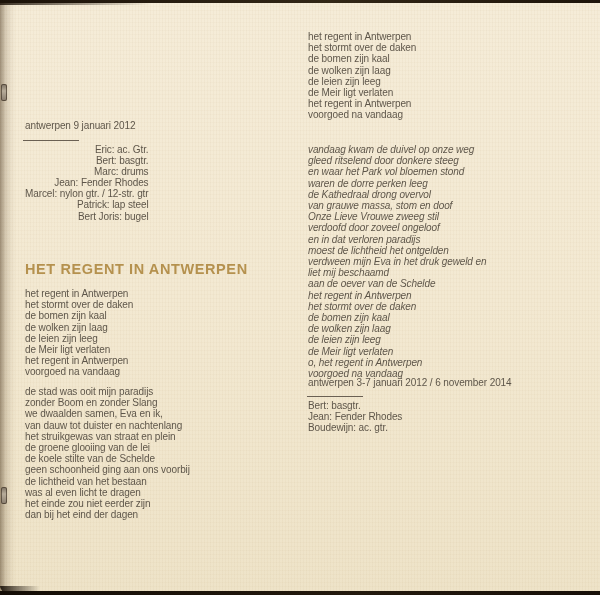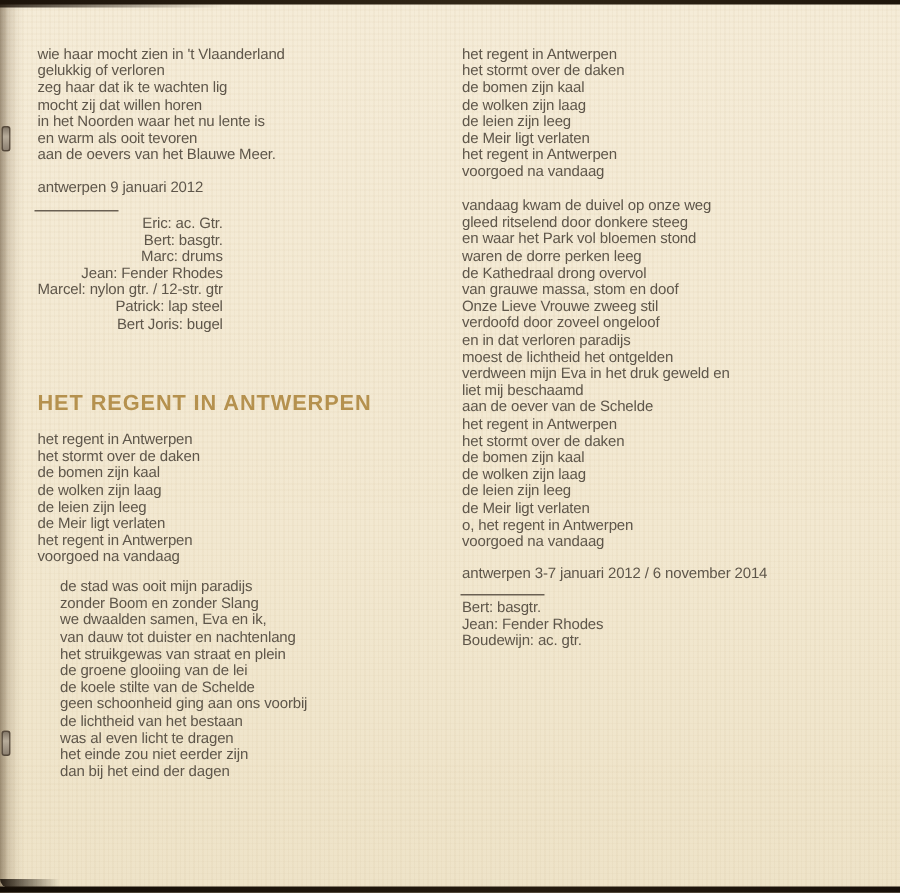--- a/index.html
+++ b/index.html
@@ -72,48 +72,41 @@
     background: #6a6053;
   }
 
   
   .pos-lv0  { left: 25px; top: 31px;  }
   .pos-ld   { left: 25px; top: 120px; }
   .pos-ldiv { left: 23px; top: 140px; }
   .pos-lc   { left: 25px; top: 144px; text-align: right; }
   .pos-lt   { left: 25px; top: 261px; }
   .pos-lv1  { left: 25px; top: 288px; }
-  .pos-lv2  { left: 40px; top: 386px; }
+  .pos-lv2  { left: 25px; top: 386px; }
 
   
   .pos-rv1  { left: 308px; top: 31px;  }
-  .pos-rv2  { left: 308px; top: 132px; }
+  .pos-rv2  { left: 308px; top: 144px; font-style: italic; }
   .pos-rd   { left: 308px; top: 377px; text-align: right; }
   .pos-rdiv { left: 307px; top: 396px; }
   .pos-rc   { left: 308px; top: 400px; }
 </style>
 </head>
 <body>
 
 <div class="page">
   <div class="spine-shadow"></div>
   <div class="staple staple-top"></div>
   <div class="staple staple-bottom"></div>
   <div class="edge-top"></div>
   <div class="edge-top-corner"></div>
   <div class="edge-bottom"></div>
   <div class="edge-bottom-corner"></div>
 
-  <div class="txt pos-lv0">wie haar mocht zien in 't Vlaanderland
-gelukkig of verloren
-zeg haar dat ik te wachten lig
-mocht zij dat willen horen
-in het Noorden waar het nu lente is
-en warm als ooit tevoren
-aan de oevers van het Blauwe Meer.</div>
 
   <div class="txt italic pos-ld">antwerpen 9 januari 2012</div>
 
   <div class="divider pos-ldiv"></div>
 
   <div class="txt italic credits pos-lc">Eric: ac. Gtr.
 Bert: basgtr.
 Marc: drums
 Jean: Fender Rhodes
 Marcel: nylon gtr. / 12-str. gtr

